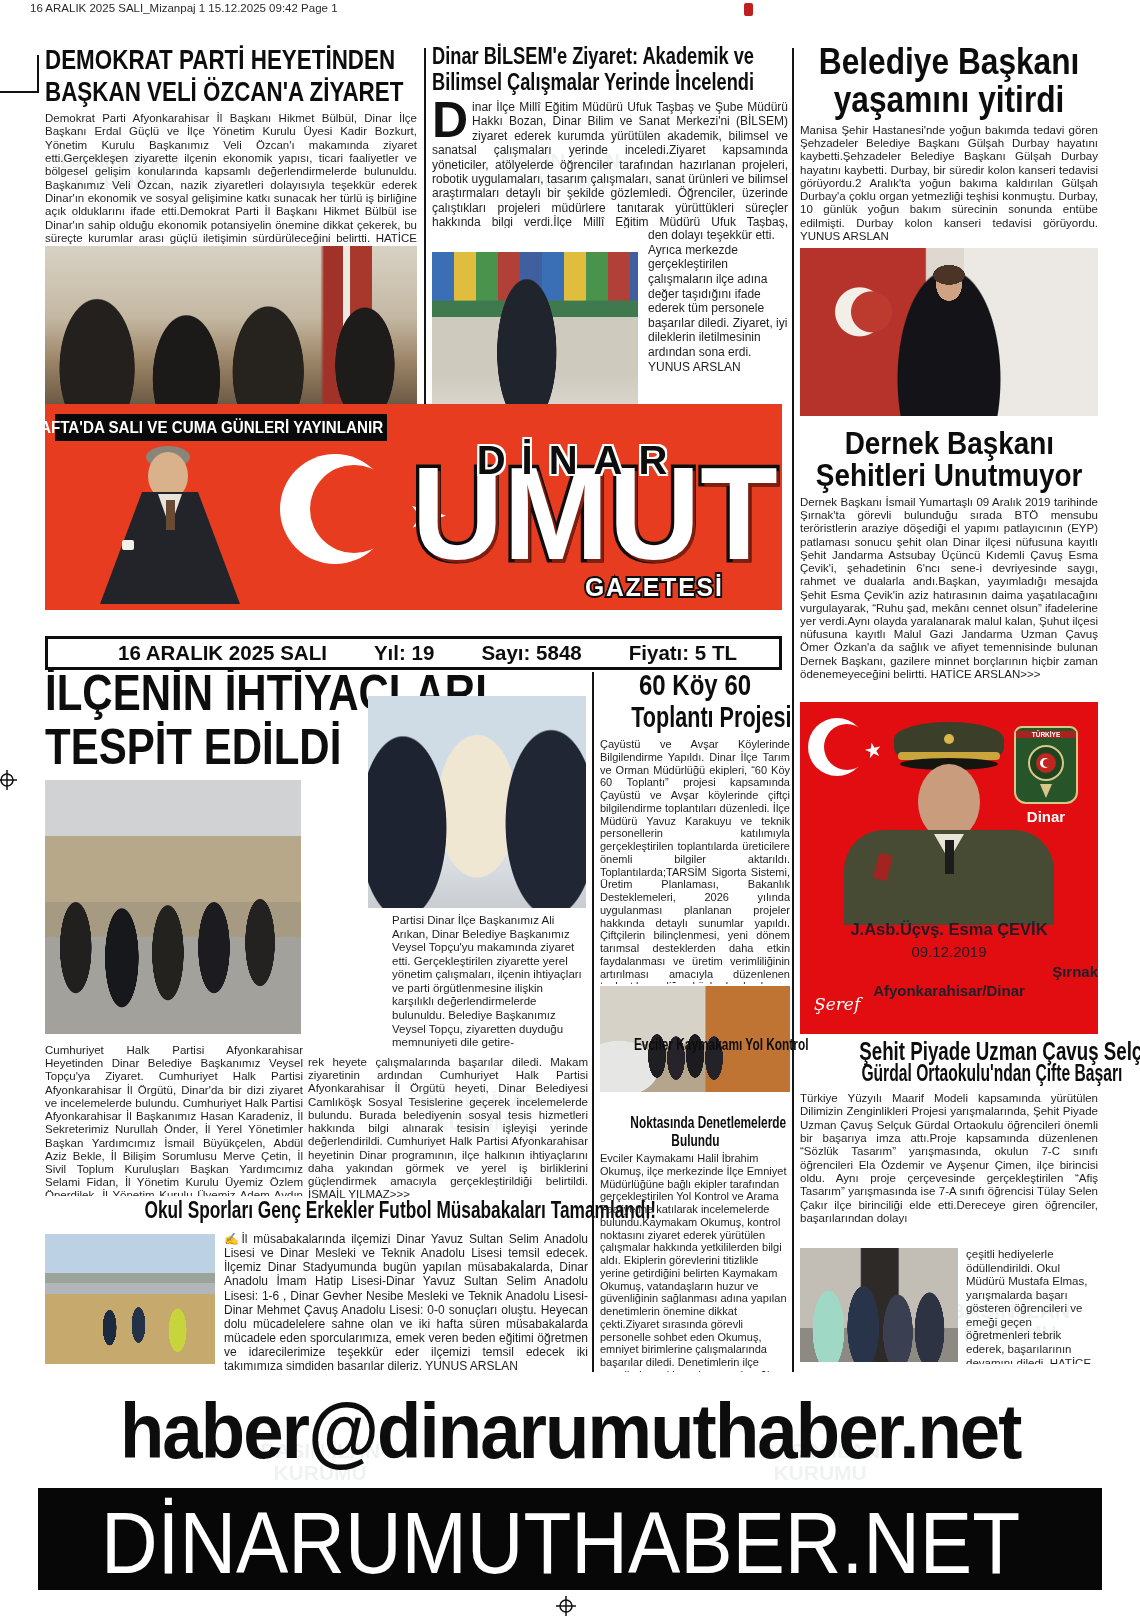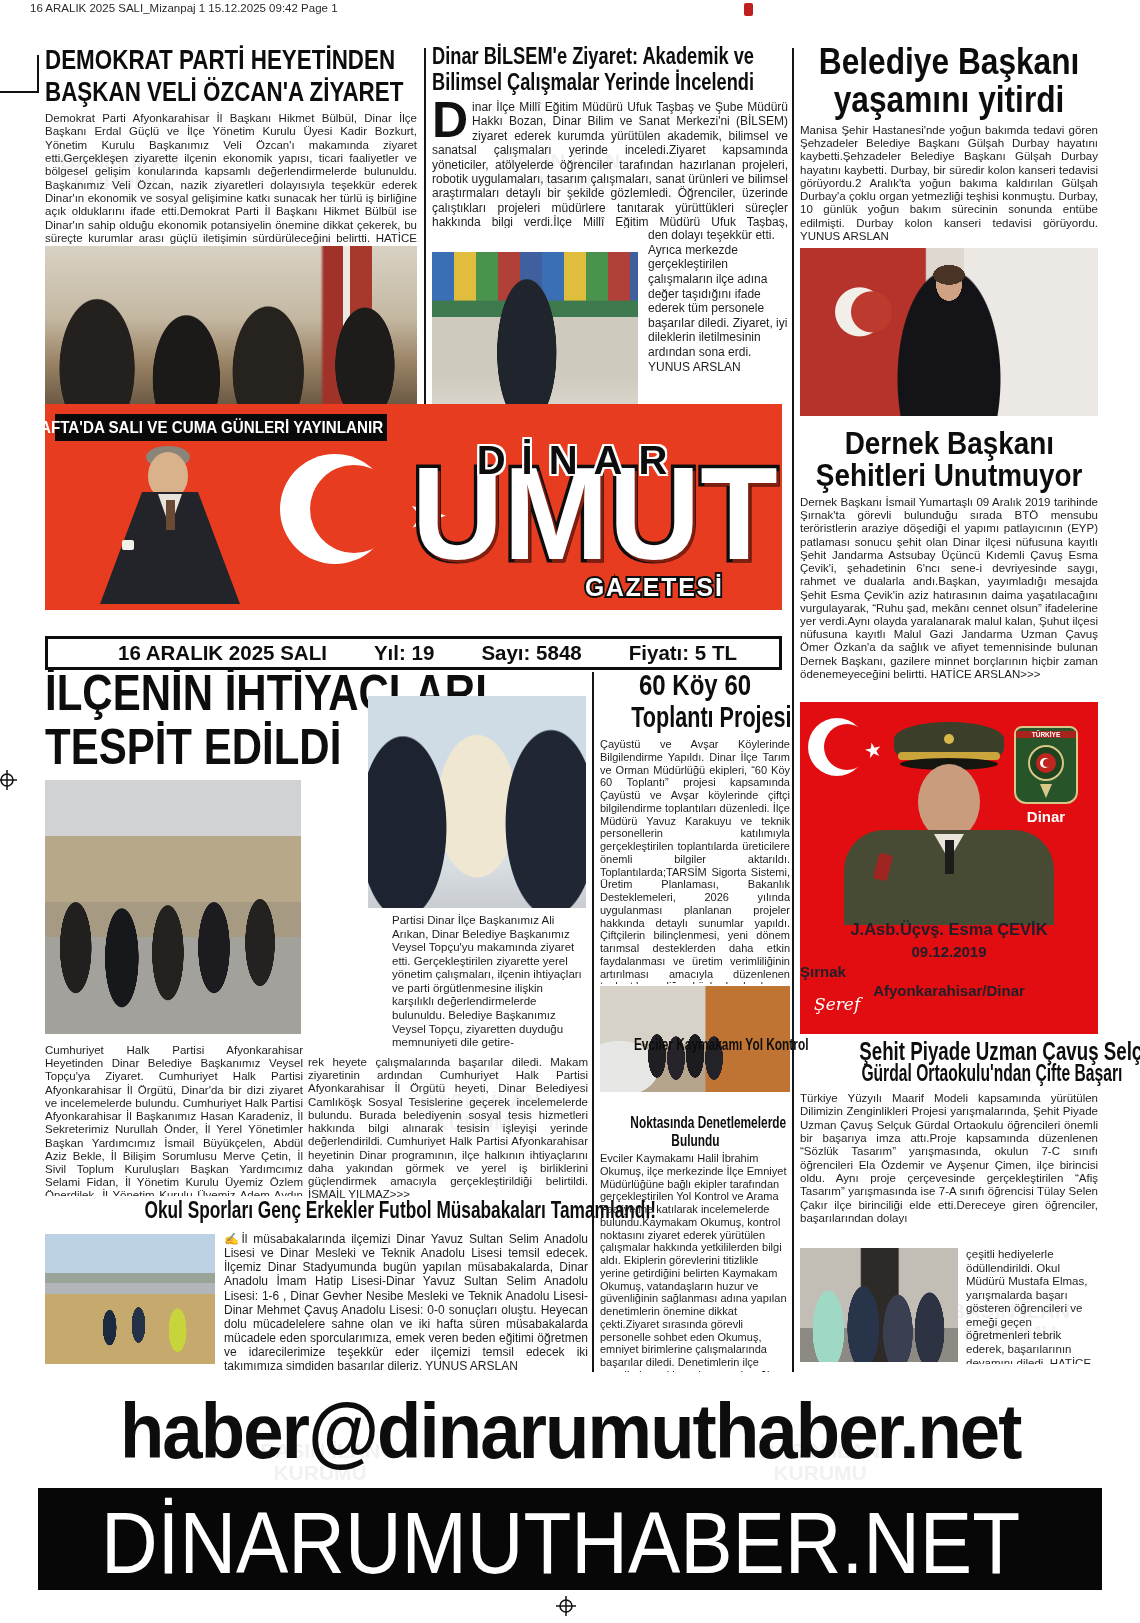--- a/index.html
+++ b/index.html
@@ -263,22 +263,22 @@
       <div class="abs" style="left:64px;top:40px;width:102px;height:8px;background:#caa53b;border-radius:4px"></div>
       <div class="abs" style="left:66px;top:46px;width:98px;height:12px;background:#15150f;border-radius:50%"></div>
       <div class="abs" style="left:110px;top:22px;width:10px;height:10px;background:#d8b84a;border-radius:50%"></div>
       <div class="abs" style="left:84px;top:52px;width:62px;height:76px;background:#c89c7c;border-radius:50%"></div>
       <div class="abs" style="left:10px;top:118px;width:210px;height:95px;background:#474b33;border-radius:40px 40px 0 0"></div>
       <div class="abs" style="left:100px;top:122px;width:30px;height:26px;background:#e8e4da;clip-path:polygon(0 0,100% 0,50% 100%)"></div>
       <div class="abs" style="left:111px;top:128px;width:9px;height:34px;background:#1c1c1c"></div>
       <div class="abs" style="left:42px;top:142px;width:14px;height:26px;background:#a02520;border-radius:2px;transform:rotate(14deg)"></div>
     </div>
     <div class="abs" style="left:0;top:218px;width:298px;text-align:center;font-size:16.5px;font-weight:bold;color:#1f1f2a">J.Asb.Üçvş. Esma ÇEVİK</div>
-    <div class="abs" style="left:0;top:241px;width:298px;text-align:center;font-size:15px;font-weight:bold;color:#1f1f2a">09.12.2019</div>
-    <div class="abs" style="left:0;top:261px;width:298px;text-align:left;font-size:15px;font-weight:bold;color:#1f1f2a">Şırnak</div>
+    <div class="abs" style="left:0;top:241px;width:298px;text-align:center;font-size:15px;font-weight:normal;color:#1f1f2a">09.12.2019</div>
+    <div class="abs" style="left:0;top:261px;width:298px;text-align:right;font-size:15px;font-weight:bold;color:#1f1f2a">Şırnak</div>
     <div class="abs" style="left:0;top:280px;width:298px;text-align:center;font-size:15px;font-weight:bold;color:#1f1f2a">Afyonkarahisar/Dinar</div>
     <div class="abs" style="left:14px;top:292px;font-family:'DejaVu Serif',serif;font-style:italic;font-size:17px;color:#fff">Şeref</div>
   </div>
 
   <div class="abs hl center" style="left:800px;top:1038px;width:298px;font-size:26px"><span style="transform:scaleX(.72)">Şehit Piyade Uzman Çavuş Selçuk</span></div>
   <div class="abs hl center" style="left:800px;top:1062px;width:298px;font-size:23px"><span style="transform:scaleX(.68)">Gürdal Ortaokulu'ndan Çifte Başarı</span></div>
   <div class="abs bt" style="left:800px;top:1092px;width:298px;height:152px;font-size:11.5px;line-height:1.16">Türkiye Yüzyılı Maarif Modeli kapsamında yürütülen Dilimizin Zenginlikleri Projesi yarışmalarında, Şehit Piyade Uzman Çavuş Selçuk Gürdal Ortaokulu öğrencileri önemli bir başarıya imza attı.Proje kapsamında düzenlenen “Sözlük Tasarım” yarışmasında, okulun 7-C sınıfı öğrencileri Ela Özdemir ve Ayşenur Çimen, ilçe birincisi oldu. Aynı proje çerçevesinde gerçekleştirilen “Afiş Tasarım” yarışmasında ise 7-A sınıfı öğrencisi Tülay Selen Çakır ilçe birinciliği elde etti.Dereceye giren öğrenciler, başarılarından dolayı</div>
   <div class="abs photo ph-okul" style="left:800px;top:1248px;width:158px;height:114px"></div>
   <div class="abs bt" style="left:966px;top:1248px;width:132px;height:116px;font-size:11.5px;line-height:1.18;text-align:left">çeşitli hediyelerle ödüllendirildi. Okul Müdürü Mustafa Elmas, yarışmalarda başarı gösteren öğrencileri ve emeği geçen öğretmenleri tebrik ederek, başarılarının devamını diledi. HATİCE ARSLAN</div>
 

